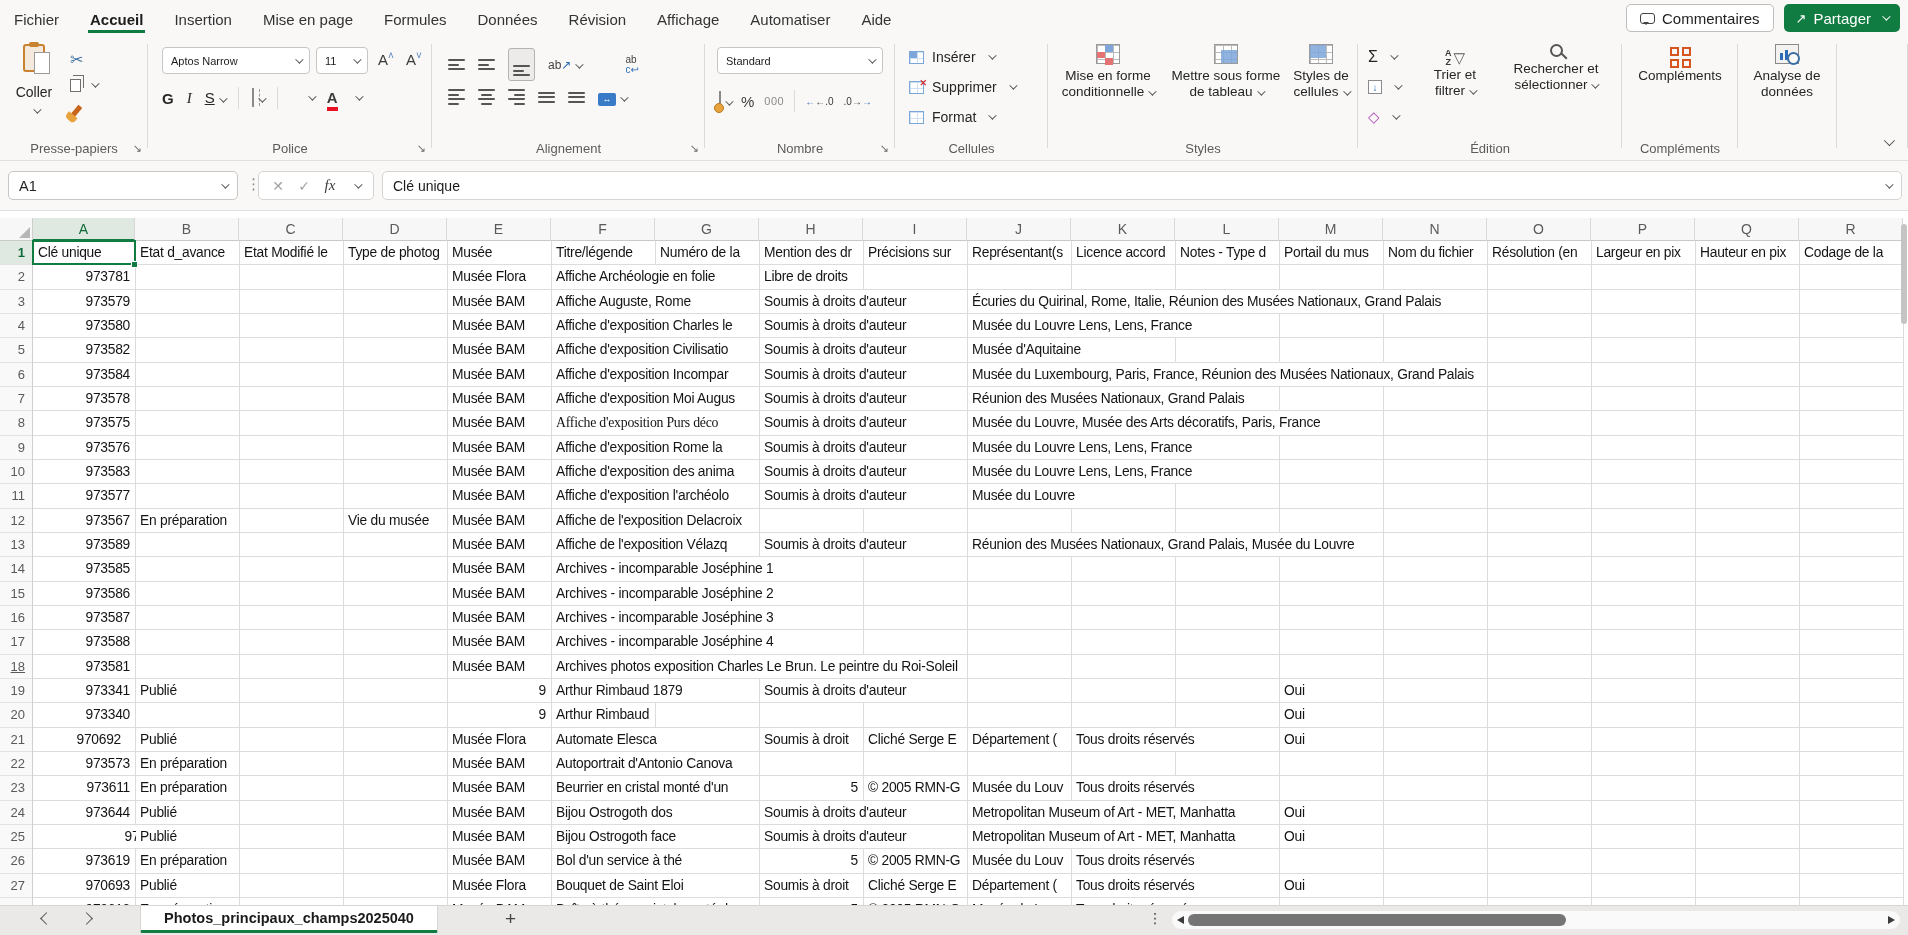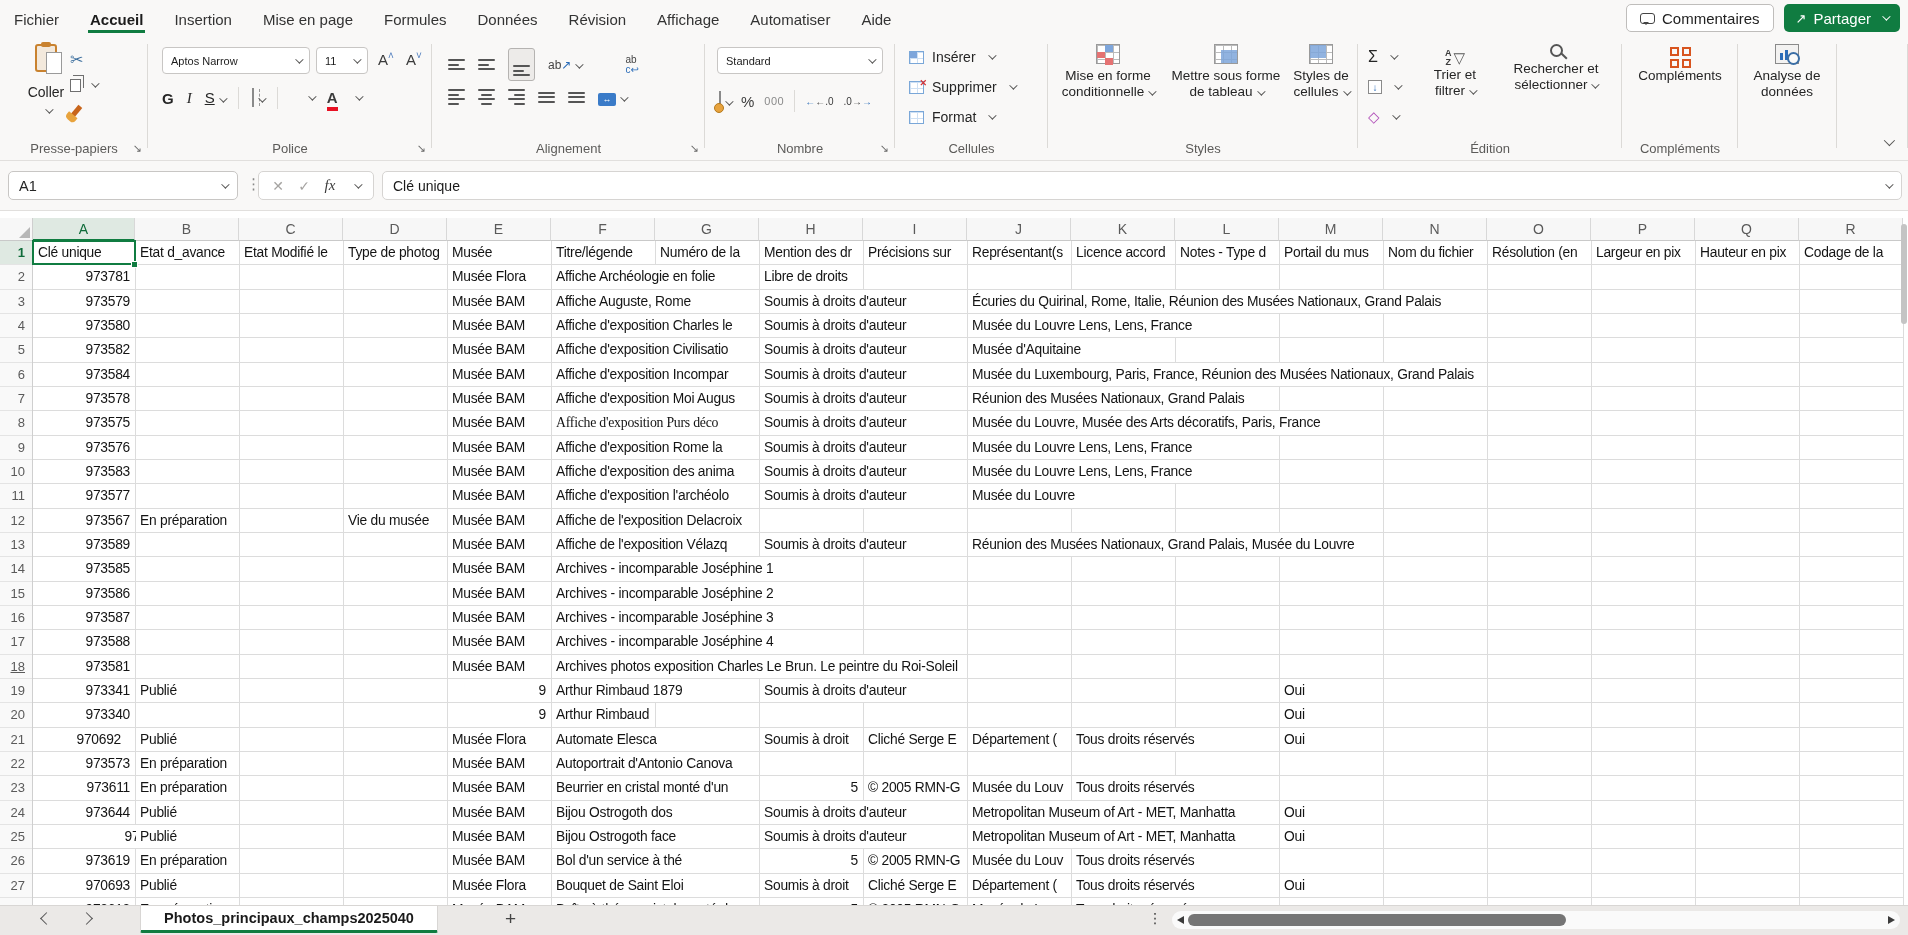--- a/index.html
+++ b/index.html
@@ -25,21 +25,21 @@
             border-bottom:1px solid #E1DFDD; display:flex; }
   .rgroup { position:relative; height:100%; flex:0 0 auto; }
   .rgroup::after { content:""; position:absolute; right:0; top:8px; bottom:12px; width:1px; background:#DCDAD7; }
   .glabel { position:absolute; bottom:4px; left:0; right:0; text-align:center; font-size:13px; color:#5C5B59; white-space:nowrap; }
   .launch { position:absolute; bottom:5px; right:6px; font-size:11px; color:#6a6a6a; }
   .chev { display:inline-block; width:6px; height:6px; border-right:1.4px solid #565554; border-bottom:1.4px solid #565554;
           transform:rotate(45deg) translateY(-2px); margin-left:4px; }
   .rtext { font-size:14px; color:#252525; white-space:nowrap; }
 
   
-  .paste-big { position:absolute; left:8px; top:8px; width:52px; height:100px; text-align:center;margin-left:12px; }
+  .paste-big { position:absolute; left:8px; top:8px; width:52px; height:100px; text-align:center; }
   .ic-clip { display:inline-block; width:22px; height:28px; border:2px solid #C9822F; border-radius:3px; position:relative; background:#F3E9DC; }
   .ic-clip::before { content:""; position:absolute; left:4px; top:-4px; width:10px; height:5px; background:#C9822F; border-radius:2px; }
   .ic-clip::after { content:""; position:absolute; right:-7px; bottom:-4px; width:14px; height:20px; background:#fff; border:1px solid #9a9a9a; }
   .mini-col { position:absolute; left:70px; top:10px; width:70px; }
   .mini-row { height:26px; display:flex; align-items:center; gap:6px; }
   .ic-cut { color:#3D6F9E; font-size:16px; }
   .ic-copy { width:11px; height:13px; border:1.5px solid #6f6f6f; background:#fff; position:relative; }
   .ic-copy::after { content:""; position:absolute; left:2px; top:-5px; width:10px; height:12px; border:1.5px solid #6f6f6f; border-bottom:none; border-left:none; background:transparent; }
   .ic-brush { width:5px; height:12px; background:#C8651B; transform:rotate(40deg); position:relative; margin:2px 4px; }
   .ic-brush::after { content:""; position:absolute; left:-3px; top:11px; width:11px; height:7px; background:#E8A33D; border-radius:0 0 4px 4px; }

